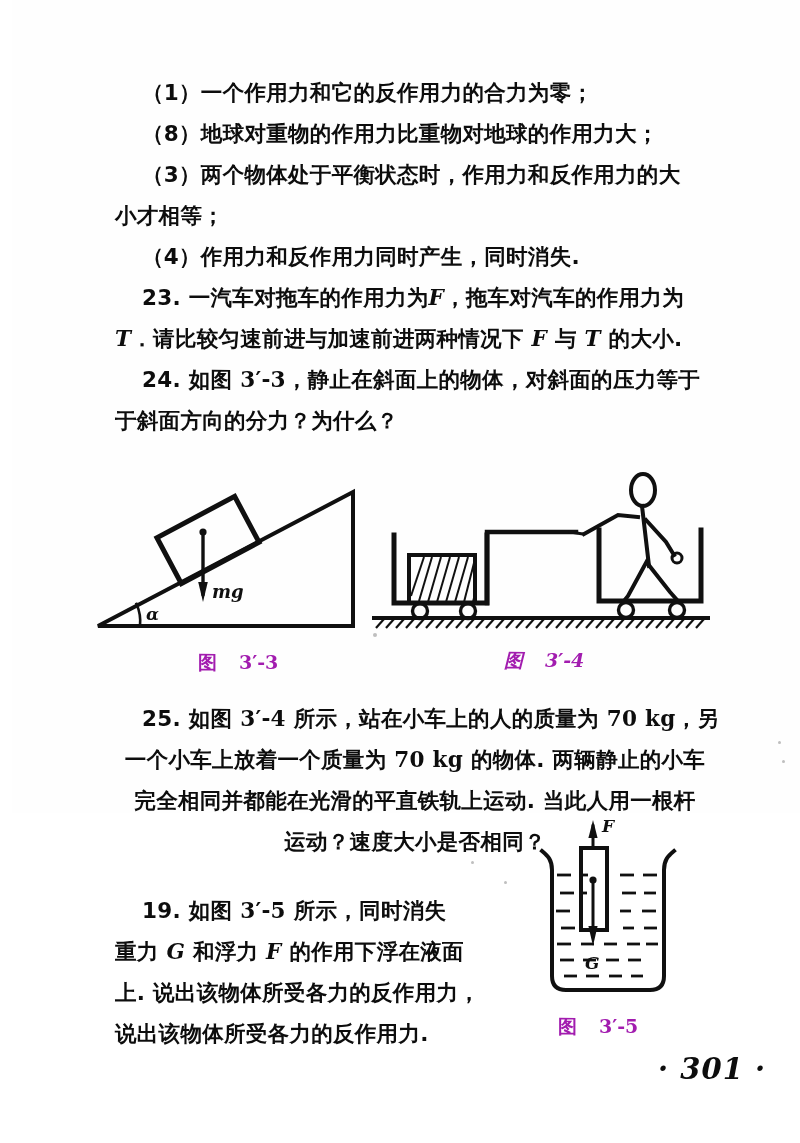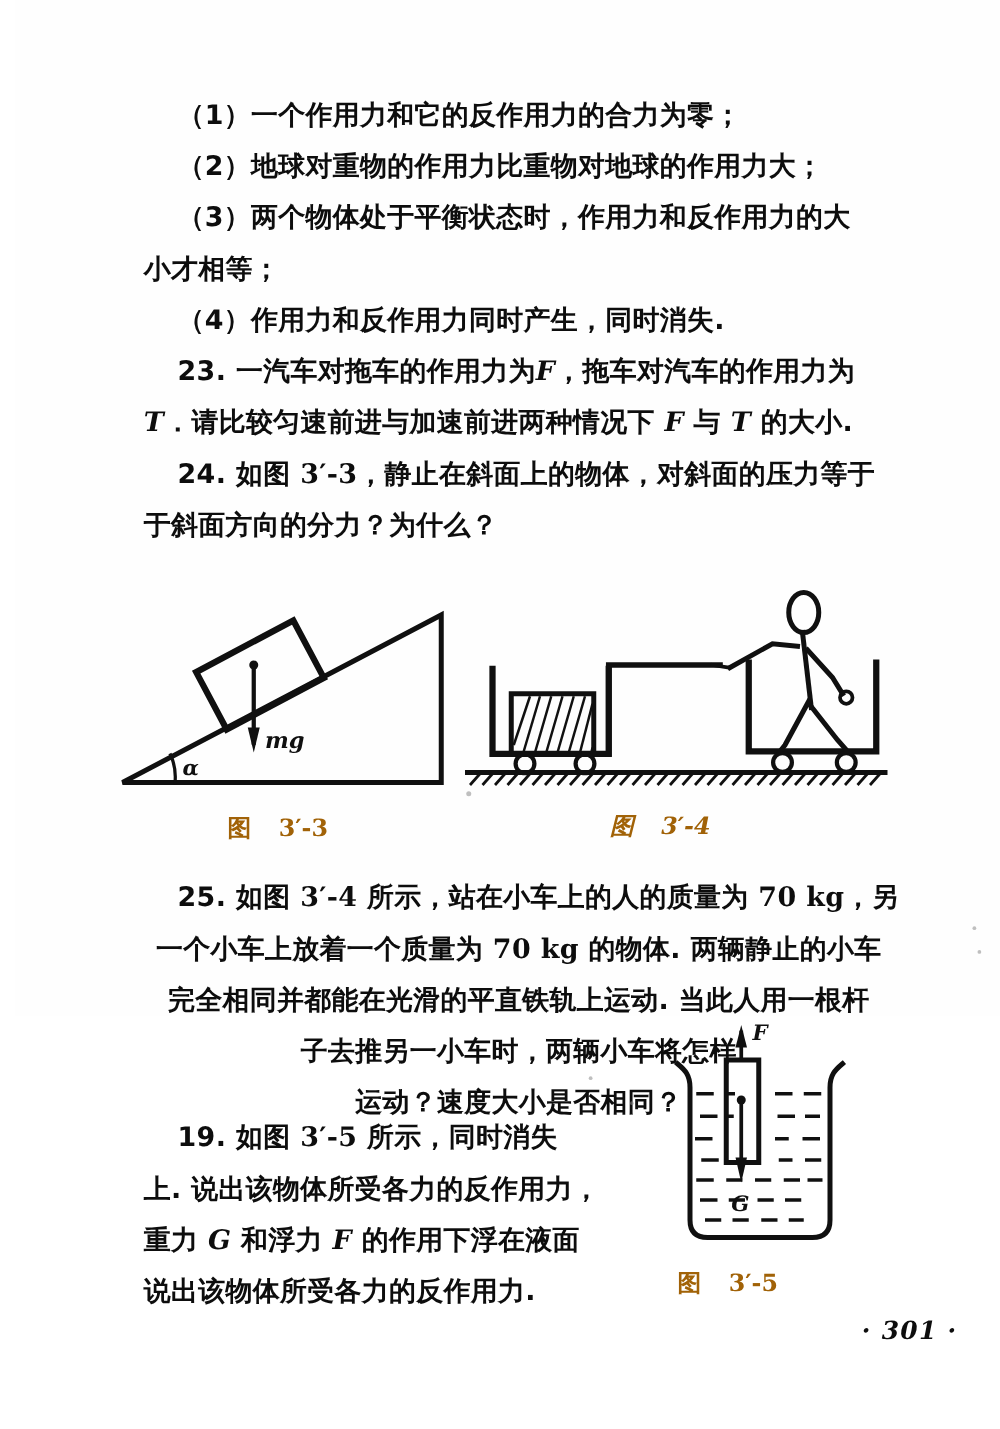--- a/index.html
+++ b/index.html
@@ -53,37 +53,38 @@
   
   .textcol-narrow { width: 420px; }
 
   
   .fig { position: absolute; }
   .cap {
     position: absolute;
     font-weight: bold;
     font-size: 19px;
     white-space: nowrap;
-    color: #a16207;
+    color: #a21caf;
+    margin-left: 16px;
   }
   .cap .gap { display: inline-block; width: 22px; }
   .cap .num {
     font-family: "DejaVu Serif", "Liberation Serif", serif;
     font-weight: bold;
   }
 
   
   .pageno {
     position: absolute;
     right: 46px;
     top: 1052px;
     font-family: "DejaVu Serif", "Liberation Serif", serif;
     font-style: italic;
     font-weight: bold;
-    font-size: 20px;
+    font-size: 29px;
     letter-spacing: 1px;
     color: #0d0d0d;
   }
 
   svg { display: block; overflow: visible; }
   .stroke { fill: none; stroke: #101010; stroke-linecap: square; }
   .fillblk { fill: #101010; }
   .lbl {
     font-family: "DejaVu Serif", "Liberation Serif", serif;
     font-style: italic;
@@ -100,21 +101,21 @@
   }
 </style>
 </head>
 <body>
 
 <div class="page">
 
   <div class="textcol" style="top:72px;">
 
     <div class="ln ind">（1）一个作用力和它的反作用力的合力为零；</div>
-    <div class="ln ind">（2）地球对重物的作用力比重物对地球的作用力大；</div>
+    <div class="ln ind">（8）地球对重物的作用力比重物对地球的作用力大；</div>
     <div class="ln ind">（3）两个物体处于平衡状态时，作用力和反作用力的大</div>
     <div class="ln">小才相等；</div>
     <div class="ln ind">（4）作用力和反作用力同时产生，同时消失.</div>
 
     <div class="ln ind">
       <span>23. 一汽车对拖车的作用力为</span><span class="ital">F</span><span>，拖车对汽车的作用力为</span>
     </div>
     <div class="ln">
       <span class="ital">T</span><span>．请比较匀速前进与加速前进两种情况下</span>&nbsp;<span class="ital">F</span>&nbsp;<span>与</span>&nbsp;<span class="ital">T</span>&nbsp;<span>的大小.</span>
     </div>
@@ -242,32 +243,31 @@
   </div>
 
   <div class="textcol" style="top:698px;text-align:center;">
     <div class="ln ind">
       <span>25. 如图</span>&nbsp;<span class="rom">3′-4</span>&nbsp;<span>所示，站在小车上的人的质量为</span>&nbsp;<span class="rom">70 kg</span><span>，另</span>
     </div>
     <div class="ln">
       <span>一个小车上放着一个质量为</span>&nbsp;<span class="rom">70 kg</span>&nbsp;<span>的物体. 两辆静止的小车</span>
     </div>
     <div class="ln">完全相同并都能在光滑的平直铁轨上运动. 当此人用一根杆</div>
-    <div class="ln">子去推另一小车时，两辆小车将怎样</div>
     <div class="ln">运动？速度大小是否相同？</div>
   </div>
 
   <div class="textcol textcol-narrow" style="top:890px;">
     <div class="ln ind">
       <span>19. 如图</span>&nbsp;<span class="rom">3′-5</span>&nbsp;<span>所示，同时消失</span>
     </div>
-    <div class="ln">上. 说出该物体所受各力的反作用力，</div>
     <div class="ln">
       <span>重力</span>&nbsp;<span class="ital">G</span>&nbsp;<span>和浮力</span>&nbsp;<span class="ital">F</span>&nbsp;<span>的作用下浮在液面</span>
     </div>
+    <div class="ln">上. 说出该物体所受各力的反作用力，</div>
     <div class="ln">说出该物体所受各力的反作用力.</div>
   </div>
 
   <div class="fig" style="left:512px; top:818px;">
     <svg width="180" height="200" viewBox="0 0 180 200">
 
       <g>
         <line class="stroke" x1="69" y1="8" x2="69" y2="30" stroke-width="3"></line>
         <polygon class="fillblk" points="69,2 64.4,20 73.6,20"></polygon>
       </g>

